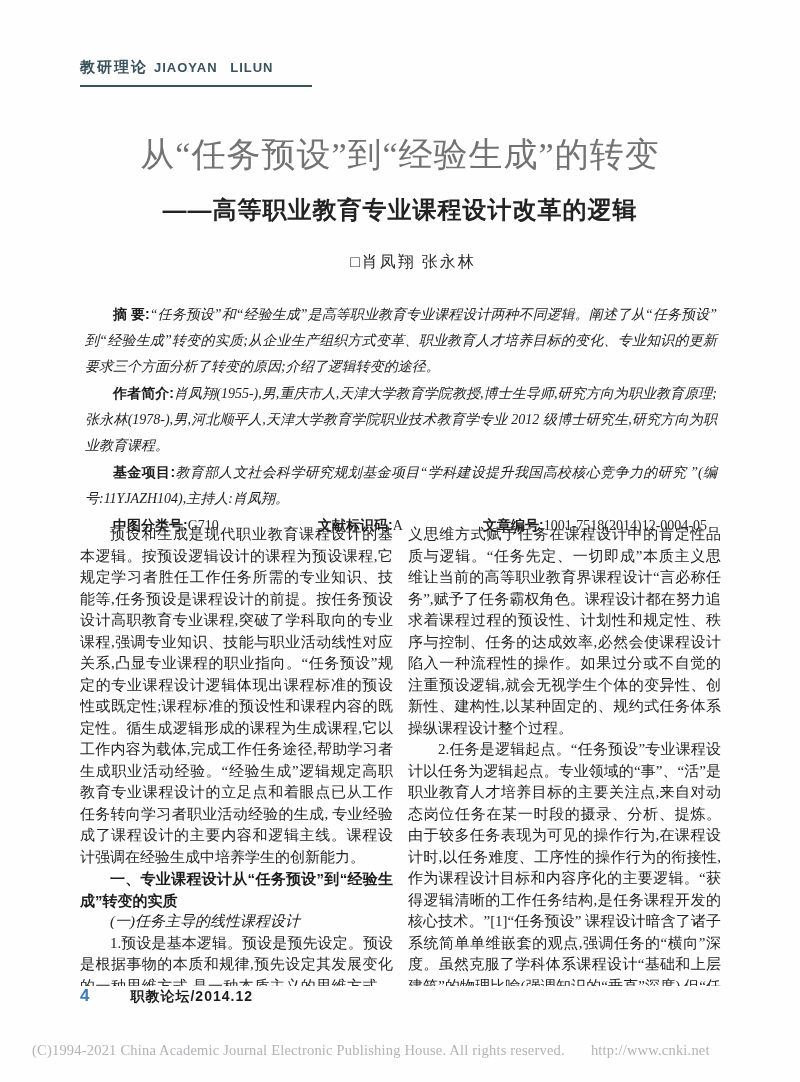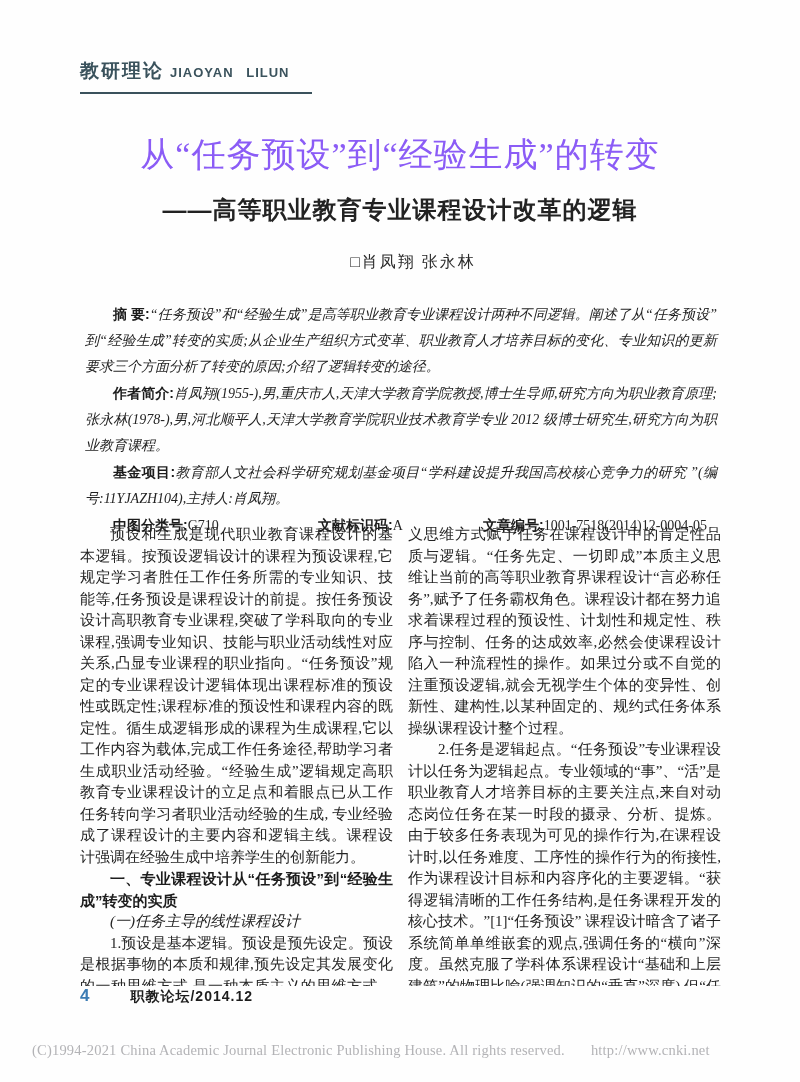--- a/index.html
+++ b/index.html
@@ -12,35 +12,35 @@
     font-family:"Liberation Serif", serif;
     color:#262626;
   }
   
   .journal-header{
     position:absolute;top:58px;left:80px;width:240px;
     color:#3a525c;
   }
   .journal-header .cn{
     font-family:"Liberation Sans", sans-serif;
-    font-size:19px;font-weight:bold;letter-spacing:2px;
+    font-size:15px;font-weight:bold;letter-spacing:2px;
   }
   .journal-header .en{
     font-family:"Liberation Sans", sans-serif;
     font-size:13px;font-weight:bold;letter-spacing:1px;word-spacing:8px;
     margin-left:6px;
   }
   .journal-header .rule{
     margin-top:8px;height:2px;background:#3a525c;width:232px;
   }
   
   .title-block{position:absolute;top:132px;left:0;width:800px;text-align:center;}
   .article-title{
     font-family:"Liberation Serif", serif;
-    font-size:34px;font-weight:500;color:#8b5cf6;letter-spacing:1px;
+    font-size:34px;font-weight:500;color:#737373;letter-spacing:1px;
   }
   .article-subtitle{
     margin-top:16px;
     font-family:"Liberation Sans", sans-serif;
     font-size:24px;font-weight:bold;color:#222;letter-spacing:1px;
   }
   .authors{
     margin-top:26px;
     font-size:16px;color:#2a2a2a;letter-spacing:2px;padding-left:26px;
   }

